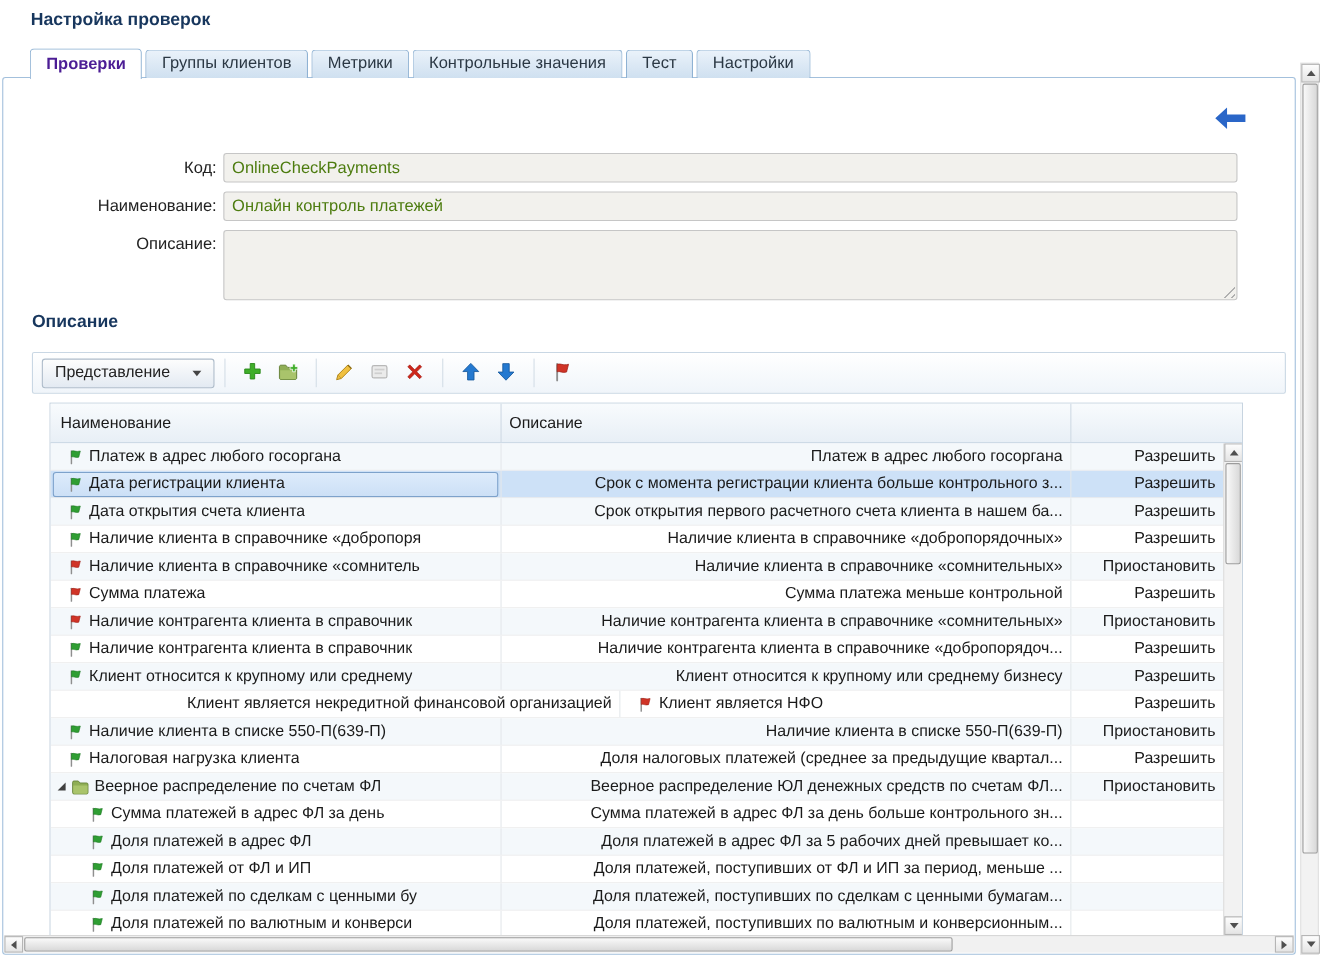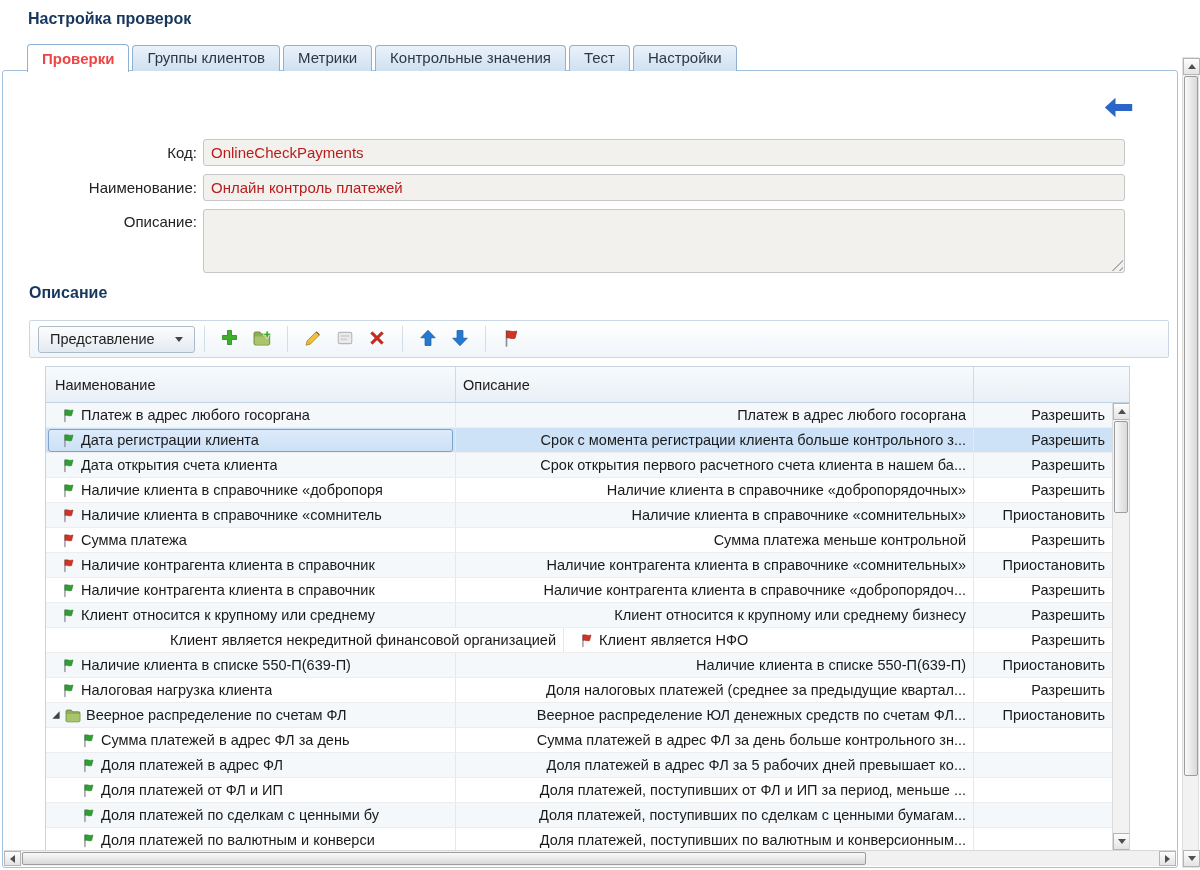--- a/index.html
+++ b/index.html
@@ -7,36 +7,36 @@
     font-family:"Liberation Sans","DejaVu Sans",sans-serif; color:#1a1a1a; }
   .screen { position:relative; width:1200px; height:870px; background:#fff; }
 
   .page-title { position:absolute; left:28px; top:10px; font-size:16px; font-weight:bold; color:#17365d; }
 
   
   .tabbar { position:absolute; left:27px; top:43px; height:28px; display:flex; align-items:flex-end; z-index:5; }
   .tab { height:26px; line-height:24px; padding:0 14px; margin-right:3px; font-size:15px; color:#2b3844;
     border:1px solid #8fb2d3; border-bottom:none; border-radius:4px 4px 0 0; cursor:pointer;
     background:linear-gradient(#eaf2fa,#cfe0f0); white-space:nowrap; }
-  .tab.active { height:28px; line-height:27px; margin-bottom:-1px; background:#fff; font-weight:bold; color:#ef4444; }
+  .tab.active { height:28px; line-height:27px; margin-bottom:-1px; background:#fff; font-weight:bold; color:#4c1d95; }
 
   
   .panel { position:absolute; left:2px; top:70px; width:1176px; height:798px;
     border:1px solid #a3c0dc; border-radius:3px; background:#fff; }
 
   .back-arrow { position:absolute; top:26px; right:44px; cursor:pointer; }
 
   
   .form { position:absolute; left:26px; top:68px; width:1100px; }
   .frow { display:flex; align-items:center; margin-bottom:8px; }
   .frow-top { align-items:flex-start; }
   .flabel { width:168px; text-align:right; margin-right:6px; font-size:15px; color:#222; flex:0 0 168px; }
   .frow-top .flabel { padding-top:4px; }
   .finput { width:922px; height:27px; background:#f2f1ed; border:1px solid #c6c6c6; border-radius:3px;
-    font-family:inherit; font-size:15px; color:#b91c1c; padding:0 7px; }
+    font-family:inherit; font-size:15px; color:#4d7c0f; padding:0 7px; }
   .ftextarea-wrap { position:relative; width:922px; }
   .ftextarea { width:922px; height:64px; background:#f2f1ed; border:1px solid #c6c6c6; border-radius:3px;
     font-family:inherit; font-size:15px; resize:none; padding:4px 7px; display:block; }
   .grip { position:absolute; right:2px; bottom:2px; width:12px; height:12px;
     background:repeating-linear-gradient(135deg,#b0b0b0 0 1.5px,transparent 1.5px 4.5px);
     clip-path:polygon(100% 0,100% 100%,0 100%); }
 
   .section-title { position:absolute; left:26px; top:213px; font-size:16px; font-weight:bold; color:#17365d; }
 
   

